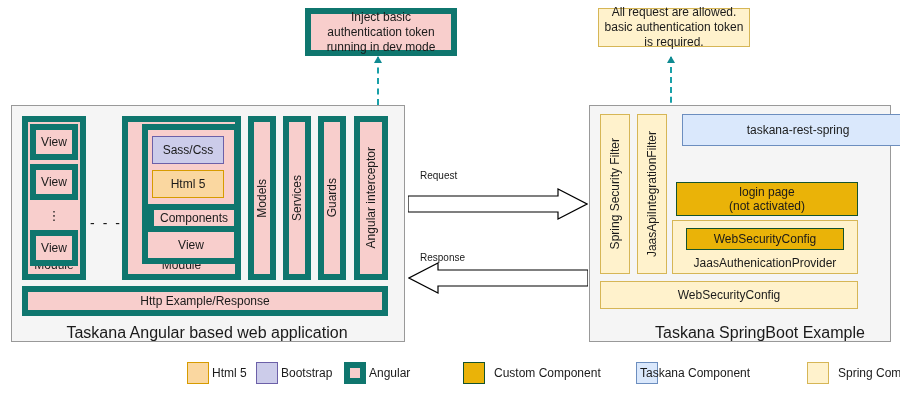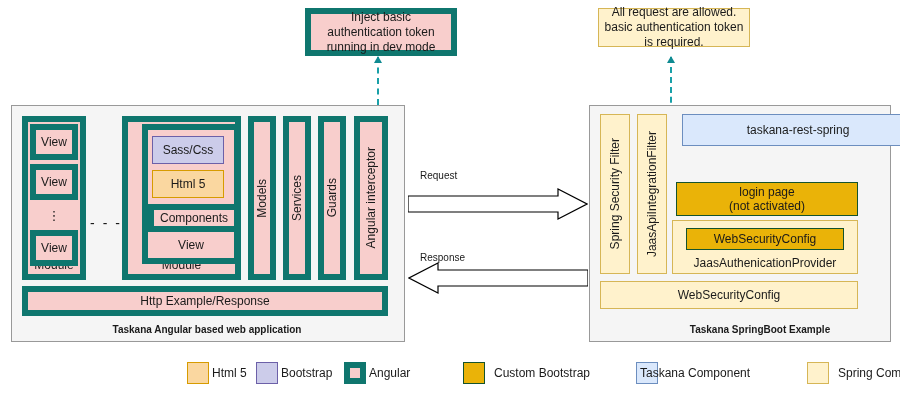--- a/index.html
+++ b/index.html
@@ -40,21 +40,21 @@
 
   
   .hdots{position:absolute;letter-spacing:2px;font-size:14px;color:#1a1a1a;}
   .vdots{position:absolute;text-align:center;font-size:13px;color:#1a1a1a;
          line-height:4px;}
 
   
   .lg-sw{position:absolute;width:22px;height:22px;box-sizing:border-box;}
   .lg-tx{position:absolute;font-size:12px;white-space:nowrap;line-height:22px;}
 
-  .cap{position:absolute;text-align:center;font-size:10px;font-weight:bold;}
+  .cap{position:absolute;text-align:center;font-size:16px;}
 </style>
 </head>
 <body>
 
 <div class="callout ang" style="left:305px;top:8px;width:152px;height:48px;padding:2px 4px;">
   <span>Inject basic authentication token running in dev mode</span>
 </div>
 <div class="dash" style="left:377px;top:57px;height:48px;"></div>
 <div class="dash-head" style="left:374px;top:56px;"></div>
 
@@ -180,21 +180,21 @@
   <span>Bootstrap</span>
 </div>
 
 <div class="lg-sw ang" style="left:344px;top:362px;"></div>
 <div class="lg-tx" style="left:369px;top:362px;">
   <span>Angular</span>
 </div>
 
 <div class="lg-sw custom" style="left:463px;top:362px;"></div>
 <div class="lg-tx" style="left:494px;top:362px;">
-  <span>Custom Bootstrap</span>
+  <span>Custom Component</span>
 </div>
 
 <div class="lg-sw task" style="left:636px;top:362px;"></div>
 <div class="lg-tx" style="left:640px;top:362px;">
   <span>Taskana Component</span>
 </div>
 
 <div class="lg-sw spring" style="left:807px;top:362px;"></div>
 <div class="lg-tx" style="left:838px;top:362px;">
   <span>Spring Component</span>

